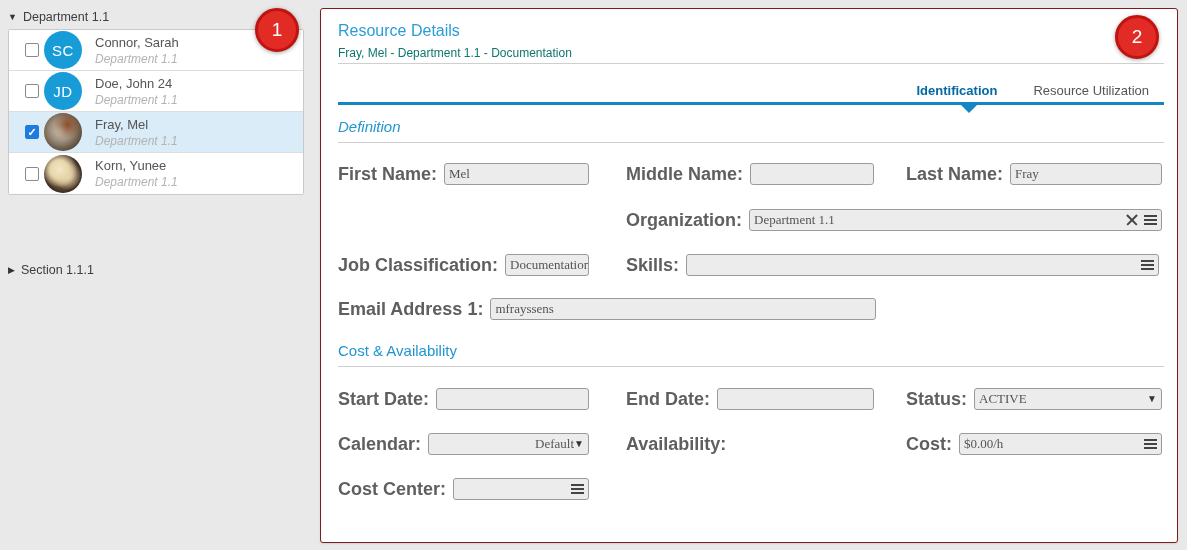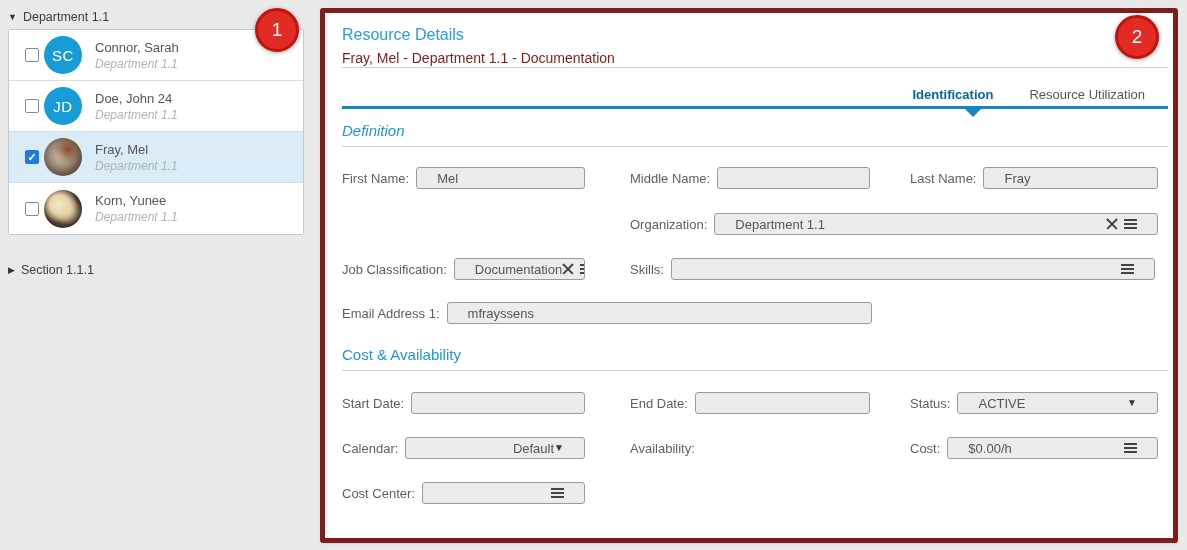--- a/index.html
+++ b/index.html
@@ -10,21 +10,21 @@
     font-family:"Liberation Sans", sans-serif;
     color:#555;
   }
 
   
   .tree-row { position:absolute; display:flex; align-items:center; gap:6px;
     font-size:12.5px; color:#3d3d3d; cursor:default; }
   .tree-arrow { font-size:9px; color:#333; line-height:1; }
   .people-list { position:absolute; left:8px; top:29px; width:296px;
     background:#fff; border:1px solid #c9c9c9; border-radius:2px; }
-  .person-row { height:51px; display:flex; align-items:center;
+  .person-row { height:41px; display:flex; align-items:center;
     padding:0 8px 0 16px; border-bottom:1px solid #ddd; background:#fff; }
   .person-row:last-child { border-bottom:none; }
   .person-row.selected { background:#d9ecf8; }
   .cbx { width:14px; height:14px; border:1px solid #8a8a8a; border-radius:2px;
     background:#fff; flex:0 0 auto; display:flex; align-items:center; justify-content:center; }
   .cbx.checked { background:#1e7be0; border-color:#1e7be0; color:#fff;
     font-size:11px; font-weight:bold; line-height:1; }
   .avatar { width:38px; height:38px; border-radius:50%; margin-left:5px; flex:0 0 auto;
     display:flex; align-items:center; justify-content:center;
     color:#fff; font-size:15px; letter-spacing:.5px; }
@@ -41,40 +41,40 @@
   .p-dept { font-size:12px; font-style:italic; color:#b3b3b3; line-height:16px; }
 
   
   .badge { position:absolute; width:44px; height:44px; border-radius:50%;
     background:#e22b24; border:3px solid #bf1410; color:#fff;
     display:flex; align-items:center; justify-content:center;
     font-size:19px; z-index:50; box-shadow:0 1px 4px rgba(0,0,0,.35); }
 
   
   .card { position:absolute; left:320px; top:8px; width:858px; height:535px;
-    background:#fff; border:5px solid #7f1d1d; border-radius:3px;
+    background:#fff; border:1px solid #7f1d1d; border-radius:3px;
     box-shadow:0 1px 2px rgba(0,0,0,.10); }
   .panel-title { position:absolute; left:17px; top:13px; font-size:16px; color:#2b9cd8; }
-  .panel-sub { position:absolute; left:17px; top:37px; font-size:14px; color:#7f1d1d; }
+  .panel-sub { position:absolute; left:17px; top:37px; font-size:12px; color:#0f766e; }
   .hr { position:absolute; height:0; border-top:1px solid #cfcfcf; }
   .tabs { position:absolute; top:74px; right:28px; display:flex; gap:36px; font-size:13px; }
   .tab { color:#555; cursor:pointer; }
   .tab.active { color:#0369a1; font-weight:bold; }
   .tabline { position:absolute; left:17px; width:826px; top:93px; height:3px; background:#1586c4; }
   .tab-tri { position:absolute; left:640px; top:96px; width:0; height:0;
     border-left:8px solid transparent; border-right:8px solid transparent;
     border-top:8px solid #1586c4; }
   .sec-head { position:absolute; left:17px; font-size:15px; color:#2196cf; }
 
   
   .fgroup { position:absolute; display:flex; align-items:center; height:22px; }
-  .fgroup label { font-size:13px; color:#5f5f5f; white-space:nowrap; margin-right:7px; }
+  .fgroup label { font-size:18px; color:#5f5f5f; white-space:nowrap; margin-right:7px;font-weight:bold; }
   .field { flex:1; height:22px; background:#ececec; border:1px solid #9b9b9b;
-    border-radius:3px; display:flex; align-items:center; padding:0 20px;
-    font-size:13px; color:#555; overflow:hidden; }
+    border-radius:3px; display:flex; align-items:center; padding:0 4px;
+    font-size:13px; color:#555; overflow:hidden;font-family:Liberation Serif, serif; }
   .fval { white-space:nowrap; }
   .field.right-val { justify-content:flex-end; }
   .spacer { margin-left:auto; }
   .icon-list { width:13px; height:10px; flex:0 0 auto; cursor:pointer;
     background-image:linear-gradient(#444,#444),linear-gradient(#444,#444),linear-gradient(#444,#444);
     background-size:100% 2px; background-position:0 0,0 4px,0 8px; background-repeat:no-repeat; }
   .icon-clear { position:relative; width:12px; height:12px; flex:0 0 auto; cursor:pointer; margin-right:6px; }
   .icon-clear::before,.icon-clear::after { content:""; position:absolute; left:-1px; top:5px;
     width:14px; height:1.6px; background:#444; }
   .icon-clear::before { transform:rotate(45deg); }

